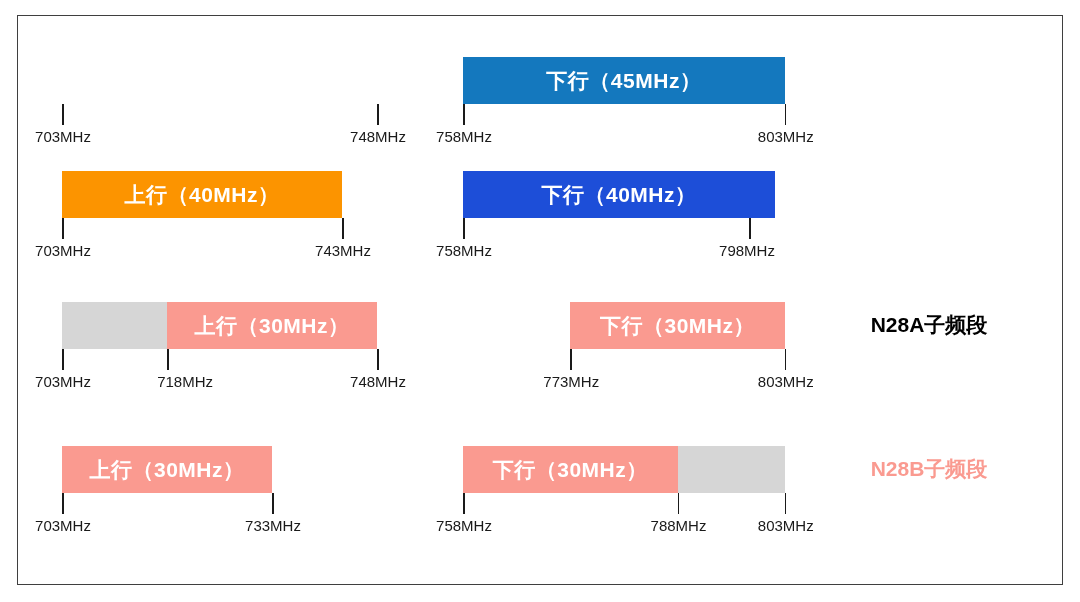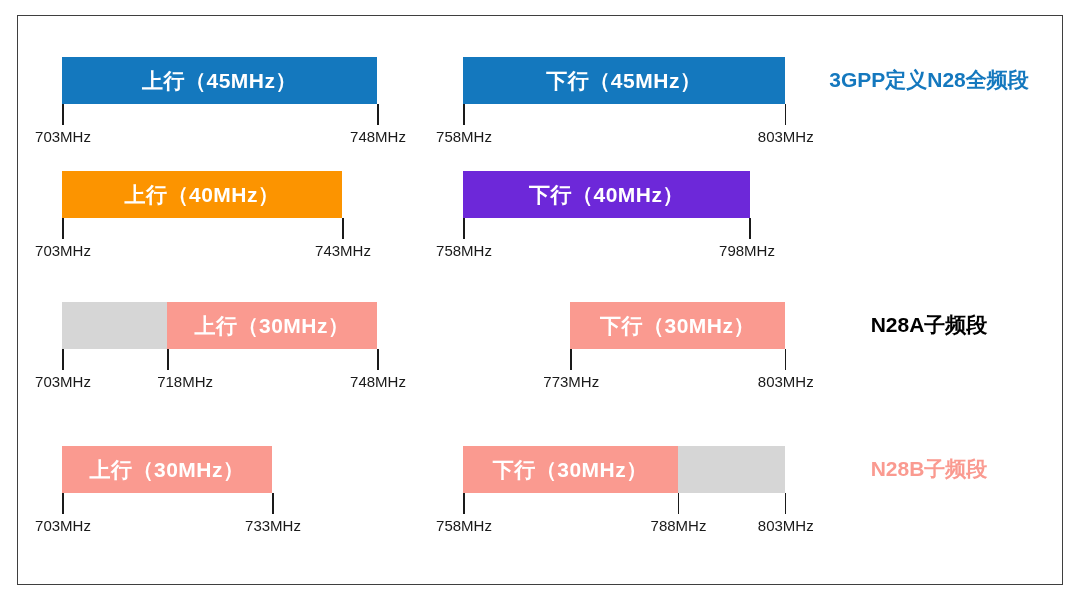--- a/index.html
+++ b/index.html
@@ -70,39 +70,37 @@
     font-weight: bold;
     white-space: nowrap;
   }
 </style>
 </head>
 <body>
 
 <div id="canvas">
   <div id="frame">
       <div class="band-row" style="top: 41px;">
-        <div class="band-segment" style="left: 44px; width: 315px; background: rgb(20, 120, 190);">上行（45MHz）</div>
         <div class="tick-mark" style="left: 44px; background: rgb(26, 26, 26);"></div>
         <div class="tick-label" style="left: 45px;">703MHz</div>
         <div class="tick-mark" style="left: 359px; background: rgb(26, 26, 26);"></div>
         <div class="tick-label" style="left: 360px;">748MHz</div>
         <div class="band-segment" style="left: 445px; width: 321.75px; background: rgb(20, 120, 190);">下行（45MHz）</div>
         <div class="tick-mark" style="left: 445px; background: rgb(26, 26, 26);"></div>
         <div class="tick-label" style="left: 446px;">758MHz</div>
         <div class="tick-mark" style="left: 766.75px; background: rgb(26, 26, 26);"></div>
         <div class="tick-label" style="left: 767.75px;">803MHz</div>
-        <div class="row-category-label" style="color: rgb(20, 120, 190);">3GPP定义N28全频段</div>
       </div>
       <div class="band-row" style="top: 155px;">
         <div class="band-segment" style="left: 44px; width: 280px; background: rgb(252, 148, 0);">上行（40MHz）</div>
         <div class="tick-mark" style="left: 44px; background: rgb(26, 26, 26);"></div>
         <div class="tick-label" style="left: 45px;">703MHz</div>
         <div class="tick-mark" style="left: 324px; background: rgb(26, 26, 26);"></div>
         <div class="tick-label" style="left: 325px;">743MHz</div>
-        <div class="band-segment" style="left: 445px; width: 287px; background: #6d28d9;">下行（40MHz）</div>
+        <div class="band-segment" style="left: 445px; width: 312px; background: #1d4ed8;">下行（40MHz）</div>
         <div class="tick-mark" style="left: 445px; background: rgb(26, 26, 26);"></div>
         <div class="tick-label" style="left: 446px;">758MHz</div>
         <div class="tick-mark" style="left: 731px; background: rgb(26, 26, 26);"></div>
         <div class="tick-label" style="left: 729px;">798MHz</div>
       </div>
       <div class="band-row" style="top: 286px;">
         <div class="band-segment" style="left: 44px; width: 105px; background: rgb(214, 214, 214);"></div>
         <div class="band-segment" style="left: 149px; width: 210px; background: rgb(250, 154, 144);">上行（30MHz）</div>
         <div class="tick-mark" style="left: 44px; background: rgb(26, 26, 26);"></div>
         <div class="tick-label" style="left: 45px;">703MHz</div>

